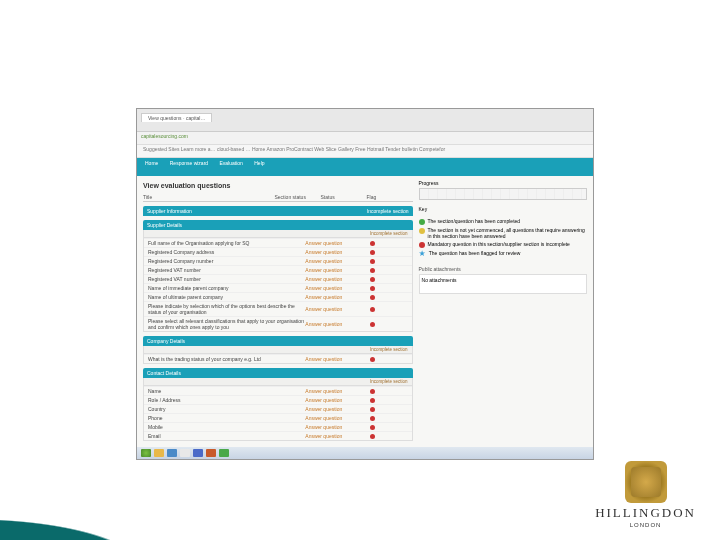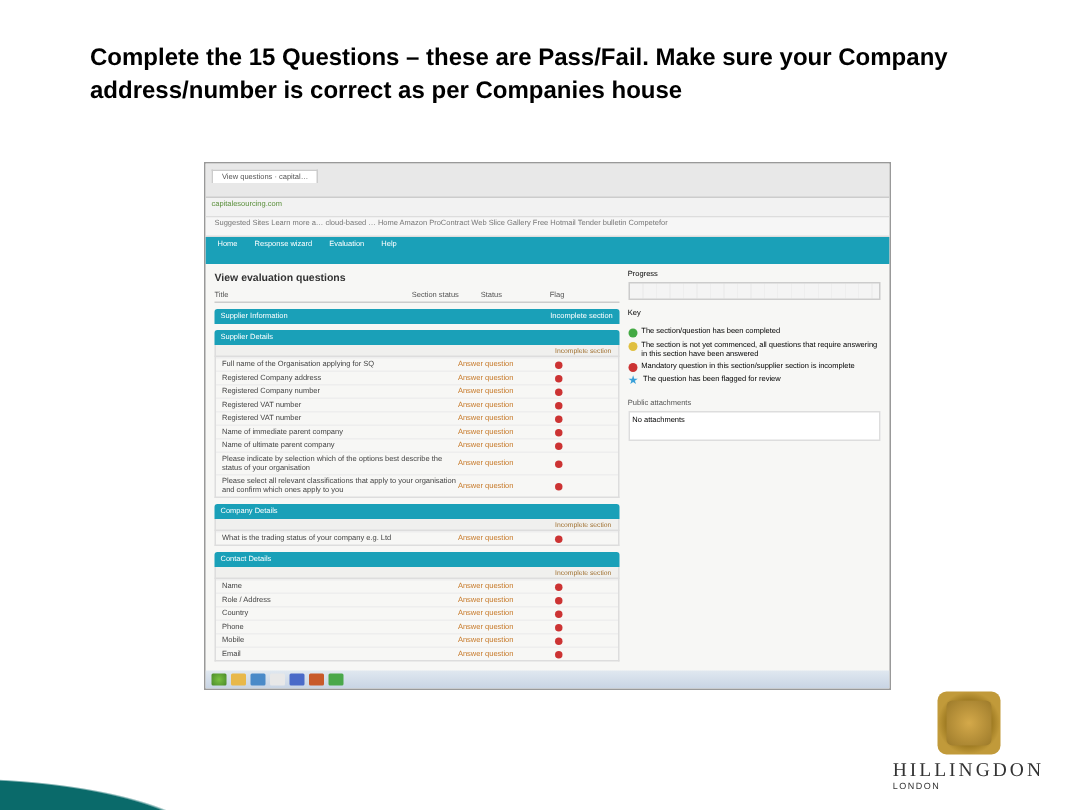--- a/index.html
+++ b/index.html
@@ -34,30 +34,29 @@
 .key .ki{display:flex;align-items:flex-start;gap:3px;margin:2px 0;line-height:1.2}
 .key .kd{width:6px;height:6px;border-radius:50%;flex-shrink:0;margin-top:1px}
 .star{color:#3aa0d8;font-size:8px;line-height:1}
 .pub{margin-top:8px;color:#555}
 .pub-box{border:1px solid #ddd;padding:2px;margin-top:2px;background:#fff;height:14px}
 .taskbar{position:absolute;bottom:0;left:0;right:0;height:12px;background:linear-gradient(#e0e8f0,#c8d4e4);display:flex;align-items:center;padding:0 4px;gap:3px}
 .taskbar .tb{width:10px;height:8px;border-radius:1px}
 .footer{position:absolute;bottom:0;left:0;width:720px;height:80px;pointer-events:none}
 .swoosh{position:absolute;bottom:0;left:-30px;width:420px;height:70px;background:radial-gradient(ellipse 420px 120px at 0% 140%,#0a6a6a 0%,#0a6a6a 40%,transparent 41%)}
 .swoosh2{position:absolute;bottom:0;left:-20px;width:440px;height:60px;background:radial-gradient(ellipse 440px 100px at 0% 150%,#0d8080 0%,#0d8080 38%,transparent 39%);opacity:.7}
-.logo{position:absolute;right:24px;bottom:12px;}
+.logo{position:absolute;right:24px;bottom:12px;text-align:center}
 .crest{width:42px;height:42px;margin:0 auto 2px;background:radial-gradient(circle,#b8860b 0%,#8b6914 40%,#c19a3a 70%);border-radius:6px;position:relative}
 .crest:before{content:"";position:absolute;inset:6px;background:radial-gradient(circle,#d4a94a,#9c7a2a);border-radius:4px}
 .logo-text{font-family:Georgia,serif;font-size:13px;letter-spacing:2px;color:#333}
 .logo-sub{font-size:6px;letter-spacing:1px;color:#333;margin-top:1px}
 </style>
 </head>
 <body>
 <div class="slide">
-<div class="heading">Complete the 15 Questions – these are Pass/Fail. Make sure your Company address/number is correct as per Companies house</div>
 
 <div class="screenshot">
  <div class="browser-chrome">
   <span class="tab">View questions · capital…</span>
  </div>
  <div class="addrbar">
   <span class="url">capitalesourcing.com</span>
  </div>
  <div class="toolbar">Suggested Sites   Learn more a…   cloud-based …   Home   Amazon   ProContract   Web Slice Gallery   Free Hotmail   Tender bulletin   Competefor</div>
  <div class="topnav">

